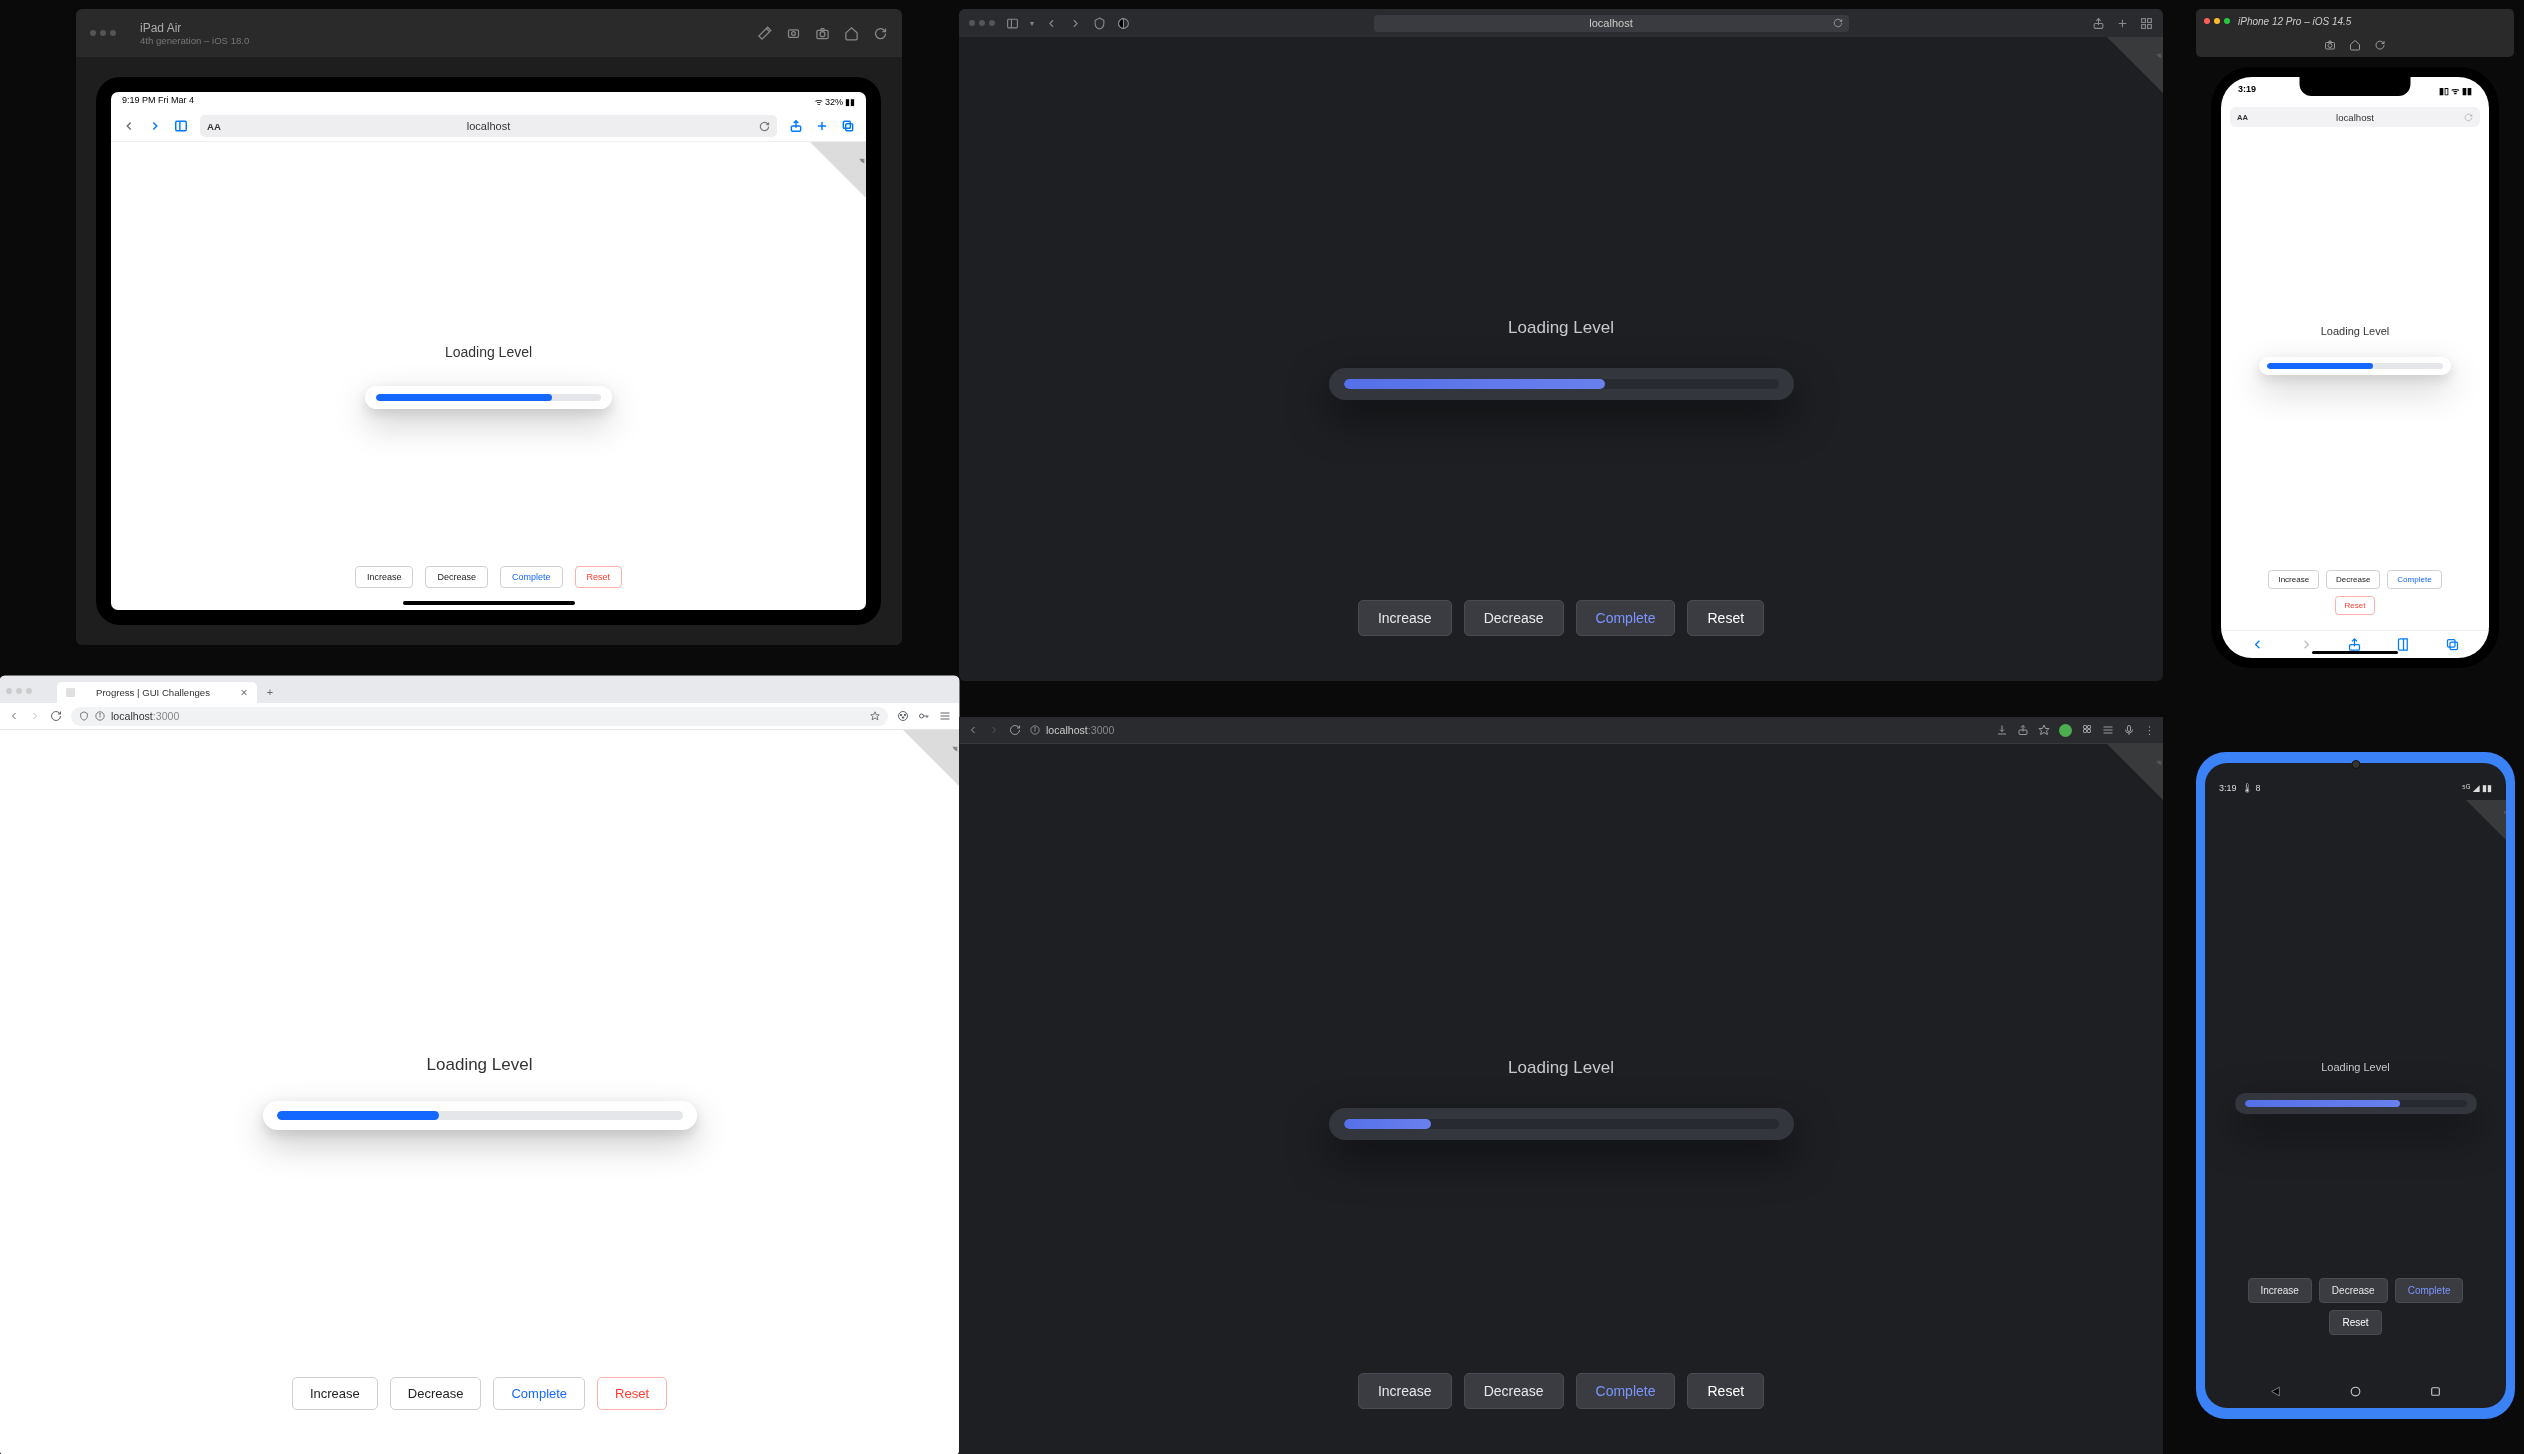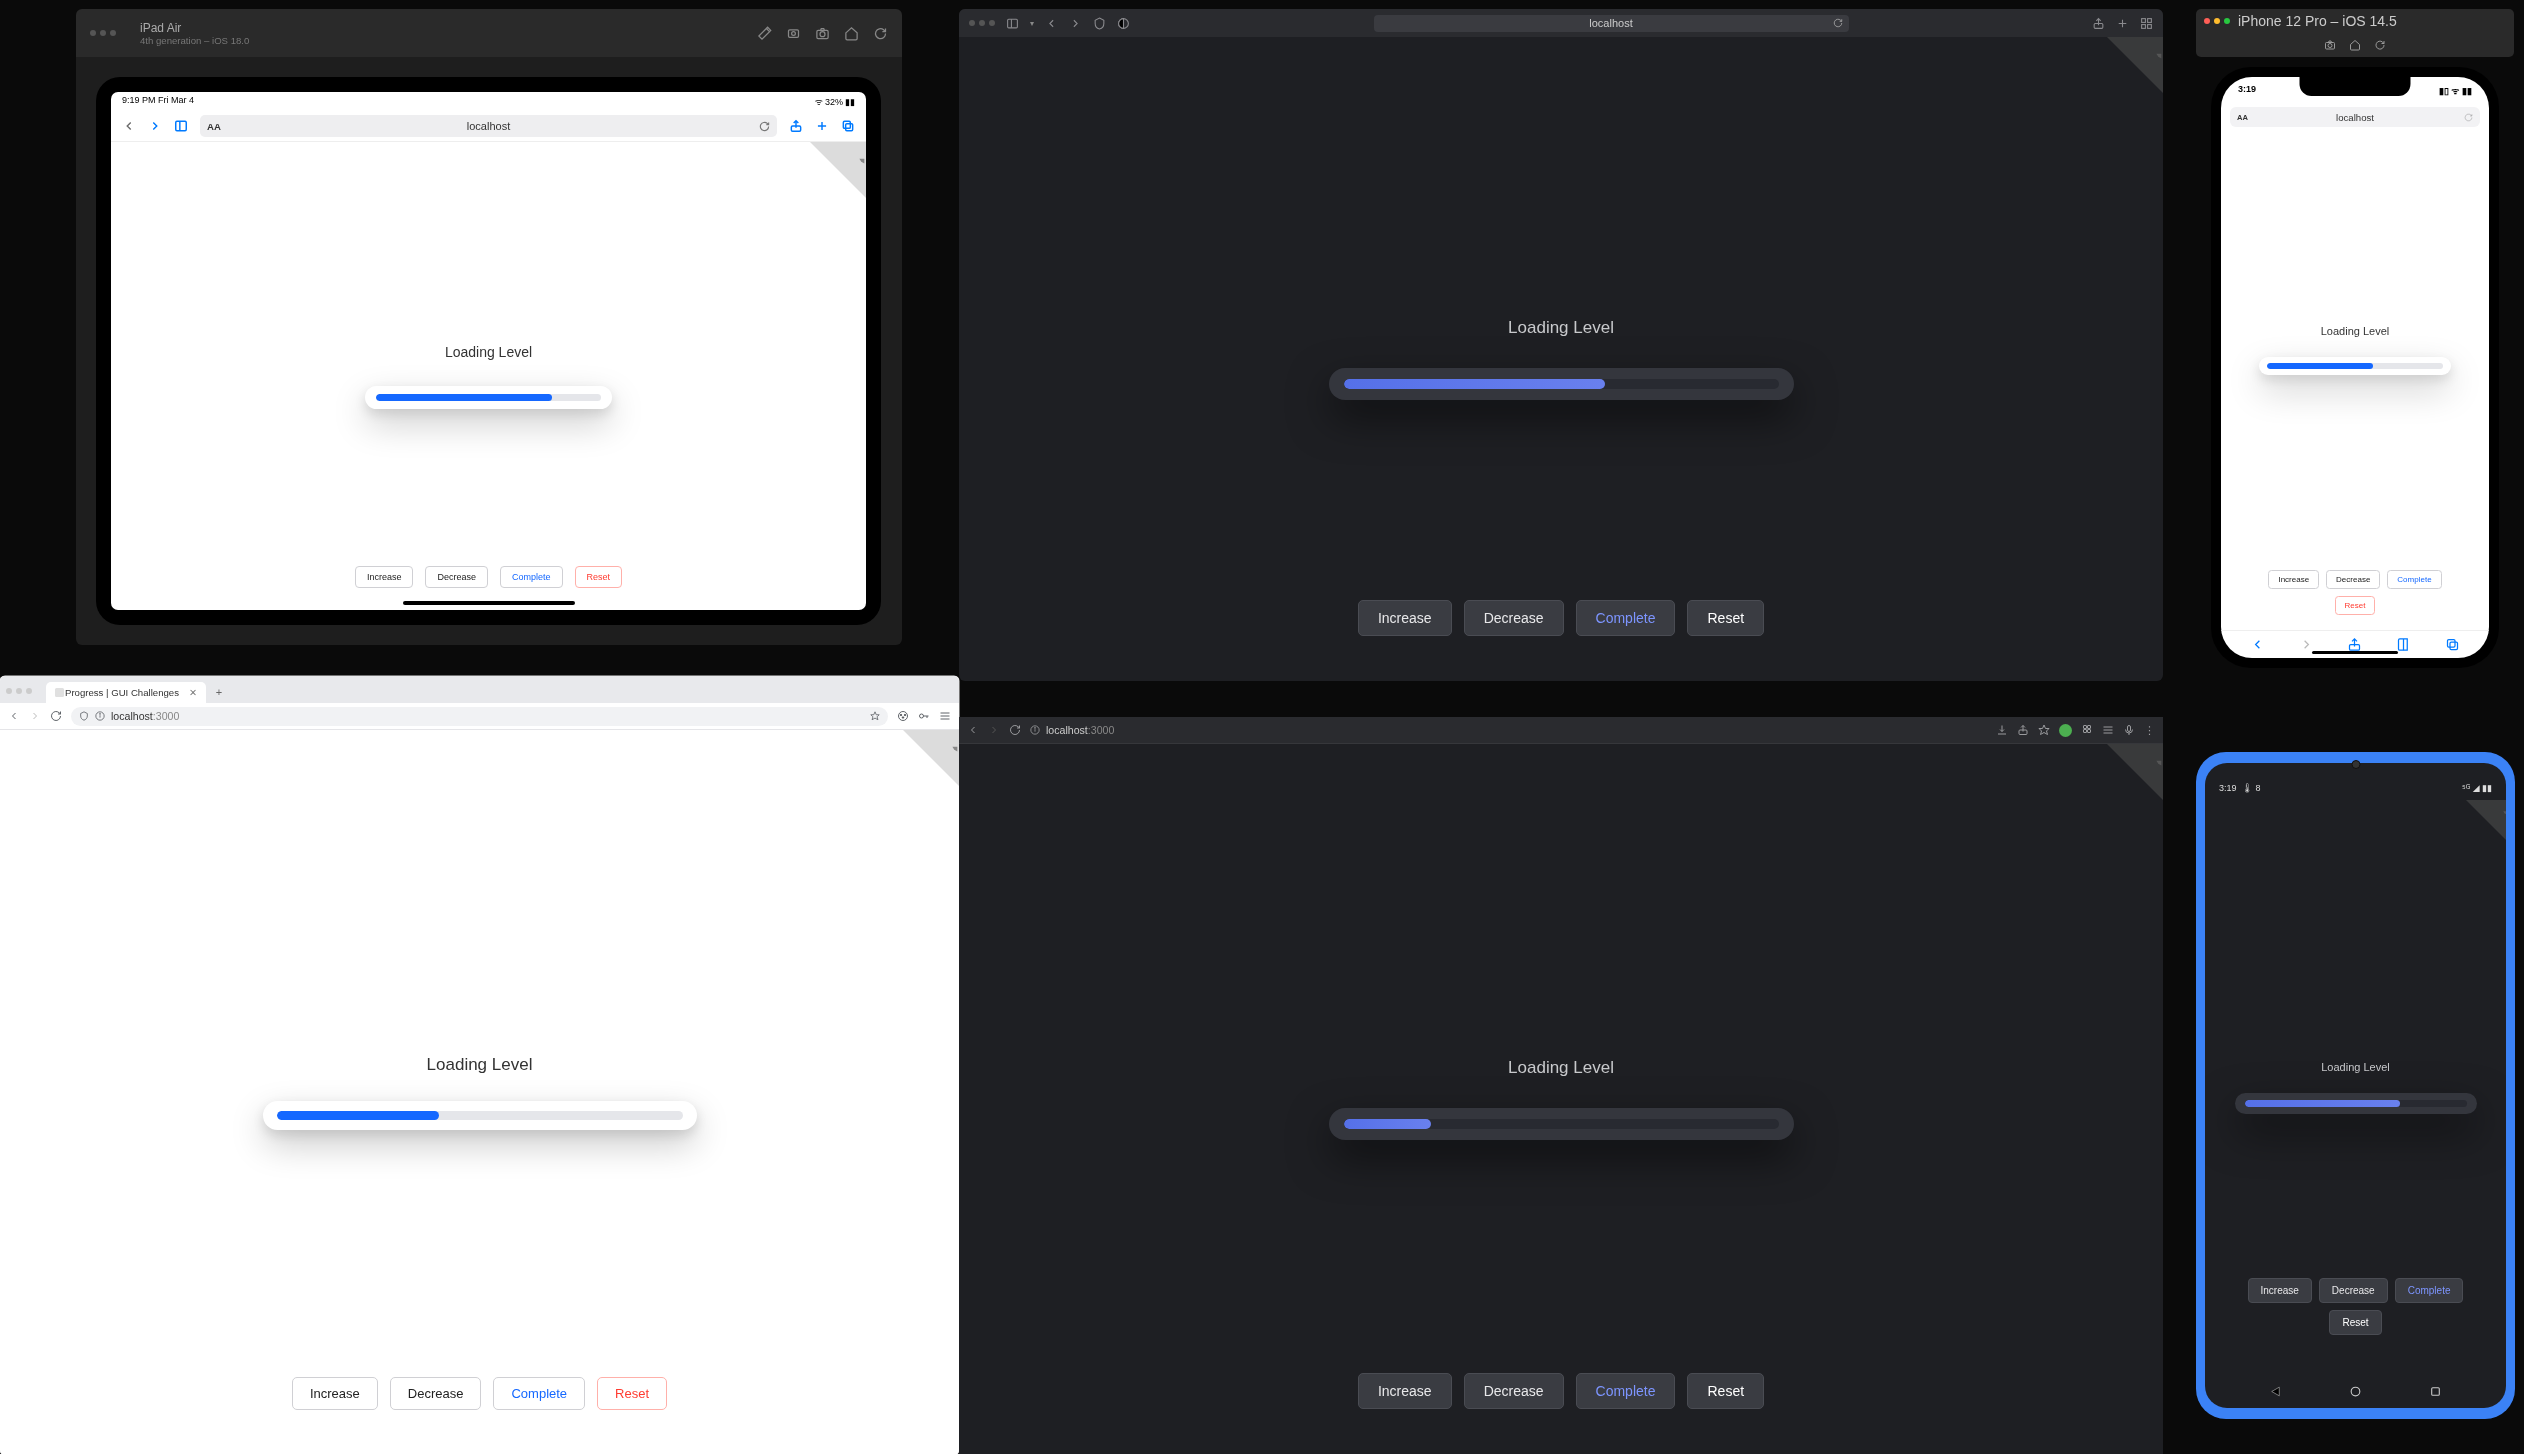--- a/index.html
+++ b/index.html
@@ -73,41 +73,41 @@
 .safari-toolbar { height: 28px; background: #2a2b2f; display: flex; align-items: center; padding: 0 10px; gap: 11px; }
 .safari-toolbar svg { width: 13px; height: 13px; stroke: #8a8a8e; fill: none; stroke-width: 2; }
 .safari-url-dark { flex: 1; background: #3a3b40; border-radius: 4px; height: 17px; max-width: 475px; margin: 0 auto; display: flex; align-items: center; justify-content: center; color: #ccc; font-size: 11px; position: relative; }
 .safari-url-dark .reload { position: absolute; right: 6px; }
 .safari-content { flex: 1; display: flex; flex-direction: column; align-items: center; justify-content: center; position: relative; }
 .safari-btns { position: absolute; bottom: 45px; }
 
 
 .iphone-sim { position: absolute; left: 2196px; top: 9px; width: 318px; height: 704px; }
 .iphone-titlebar { background: #2a2a2a; height: 24px; display: flex; align-items: center; padding: 0 8px; gap: 8px; border-radius: 5px 5px 0 0; }
-.iphone-titlebar .title { color: #ccc; font-size: 14px; }
+.iphone-titlebar .title { color: #ccc; font-size: 10px; font-style: italic; }
 .iphone-tb-icons { background: #2a2a2a; height: 24px; display: flex; align-items: center; justify-content: center; gap: 13px; border-radius: 0 0 5px 5px; }
 .iphone-tb-icons svg { width: 12px; height: 12px; stroke: #999; fill: none; stroke-width: 2; }
 .iphone-device { margin: 10px auto 0; width: 288px; height: 601px; background: #000; border-radius: 40px; padding: 10px; position: relative; }
 .iphone-screen { background: #fff; border-radius: 31px; width: 100%; height: 100%; display: flex; flex-direction: column; overflow: hidden; position: relative; }
 .iphone-notch { position: absolute; top: 0; left: 50%; transform: translateX(-50%); width: 111px; height: 19px; background: #000; border-radius: 0 0 12px 12px; z-index: 10; }
 .iphone-status { display: flex; justify-content: space-between; padding: 7px 17px; font-size: 9px; font-weight: 600; color: #000; }
 .iphone-safari-bar { background: #f2f2f4; border-radius: 6px; margin: 3px 9px; height: 20px; display: flex; align-items: center; justify-content: center; font-size: 9.6px; color: #333; position: relative; }
 .iphone-safari-bar .aa { position: absolute; left: 7px; font-size: 7.6px; font-weight: 600; }
 .iphone-safari-bar .reload { position: absolute; right: 7px; }
 .iphone-content { flex: 1; display: flex; flex-direction: column; align-items: center; justify-content: center; }
 .iphone-btns { margin-top: auto; padding-bottom: 15px; display: flex; flex-wrap: wrap; justify-content: center; gap: 7px; max-width: 202px; }
 .iphone-bottom-bar { display: flex; justify-content: space-around; padding: 6px 12px; border-top: 0.5px solid #eee; }
 .iphone-bottom-bar svg { width: 15px; height: 15px; stroke: #007aff; fill: none; stroke-width: 2; }
 .iphone-home { position: absolute; bottom: 4px; left: 50%; transform: translateX(-50%); width: 86px; height: 3px; background: #000; border-radius: 3px; }
 
 
 .chrome-light { position: absolute; left: 0; top: 676px; width: 959px; height: 779px; background: #fff; border-radius: 5px; overflow: hidden; display: flex; flex-direction: column; box-shadow: 0 0 0 0.5px #ddd; }
 .chrome-tabstrip { height: 27px; background: #e8e9ec; display: flex; align-items: flex-end; padding: 0 6px; gap: 5px; }
 .chrome-tabstrip .tl { margin-bottom: 9px; background: #ccc; }
-.chrome-tab { background: #fff; border-radius: 5px 5px 0 0; height: 21px; padding: 0 9px; display: flex; align-items: center; gap: 1px; font-size: 9.6px; color: #333; margin-left: 9px; justify-content: flex-end; }
+.chrome-tab { background: #fff; border-radius: 5px 5px 0 0; height: 21px; padding: 0 9px; display: flex; align-items: center; gap: 21px; font-size: 9.6px; color: #333; margin-left: 20px; justify-content: flex-end; }
 .chrome-tab .favicon { width: 9px; height: 9px; background: #e0e0e0; border-radius: 1.5px; }
 .chrome-tab .close { margin-left: 9px; color: #777; }
 .chrome-newtab { width: 16px; height: 16px; display: flex; align-items: center; justify-content: center; color: #666; font-size: 11px; margin-bottom: 3px; }
 .chrome-toolbar { height: 27px; background: #fff; border-bottom: 0.5px solid #e5e5e8; display: flex; align-items: center; padding: 0 8px; gap: 9px; }
 .chrome-toolbar svg { width: 12px; height: 12px; stroke: #5f6368; fill: none; stroke-width: 2; }
 .chrome-url { flex: 1; background: #f1f2f4; border-radius: 10px; height: 19px; display: flex; align-items: center; padding: 0 8px; gap: 6px; font-size: 10.6px; color: #333; }
 .chrome-url .port { color: #888; }
 .chrome-content { flex: 1; display: flex; flex-direction: column; align-items: center; justify-content: center; position: relative; }
 .chrome-btns { position: absolute; bottom: 45px; }
 

